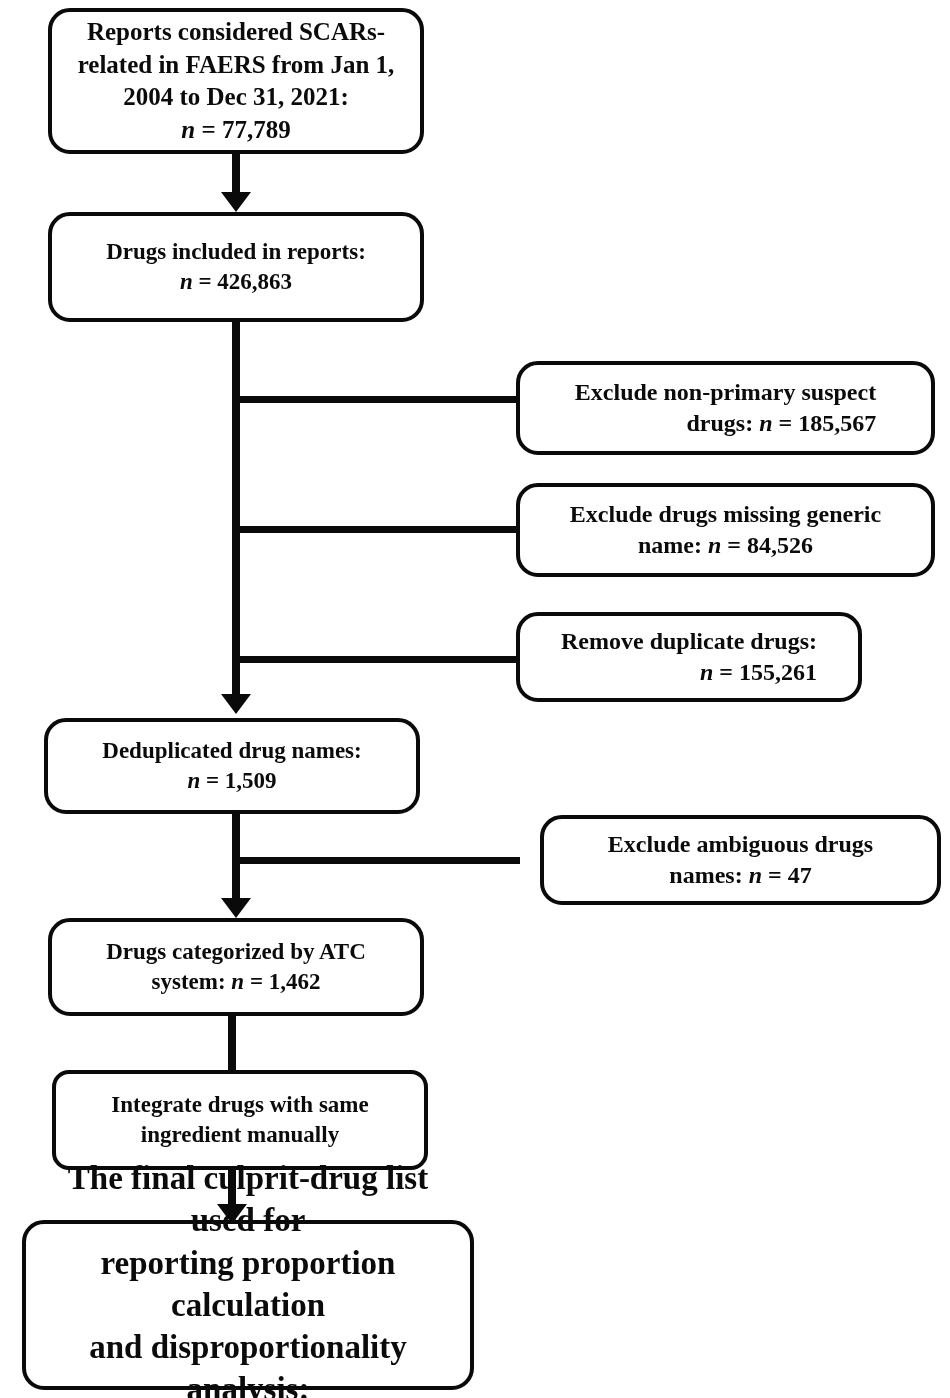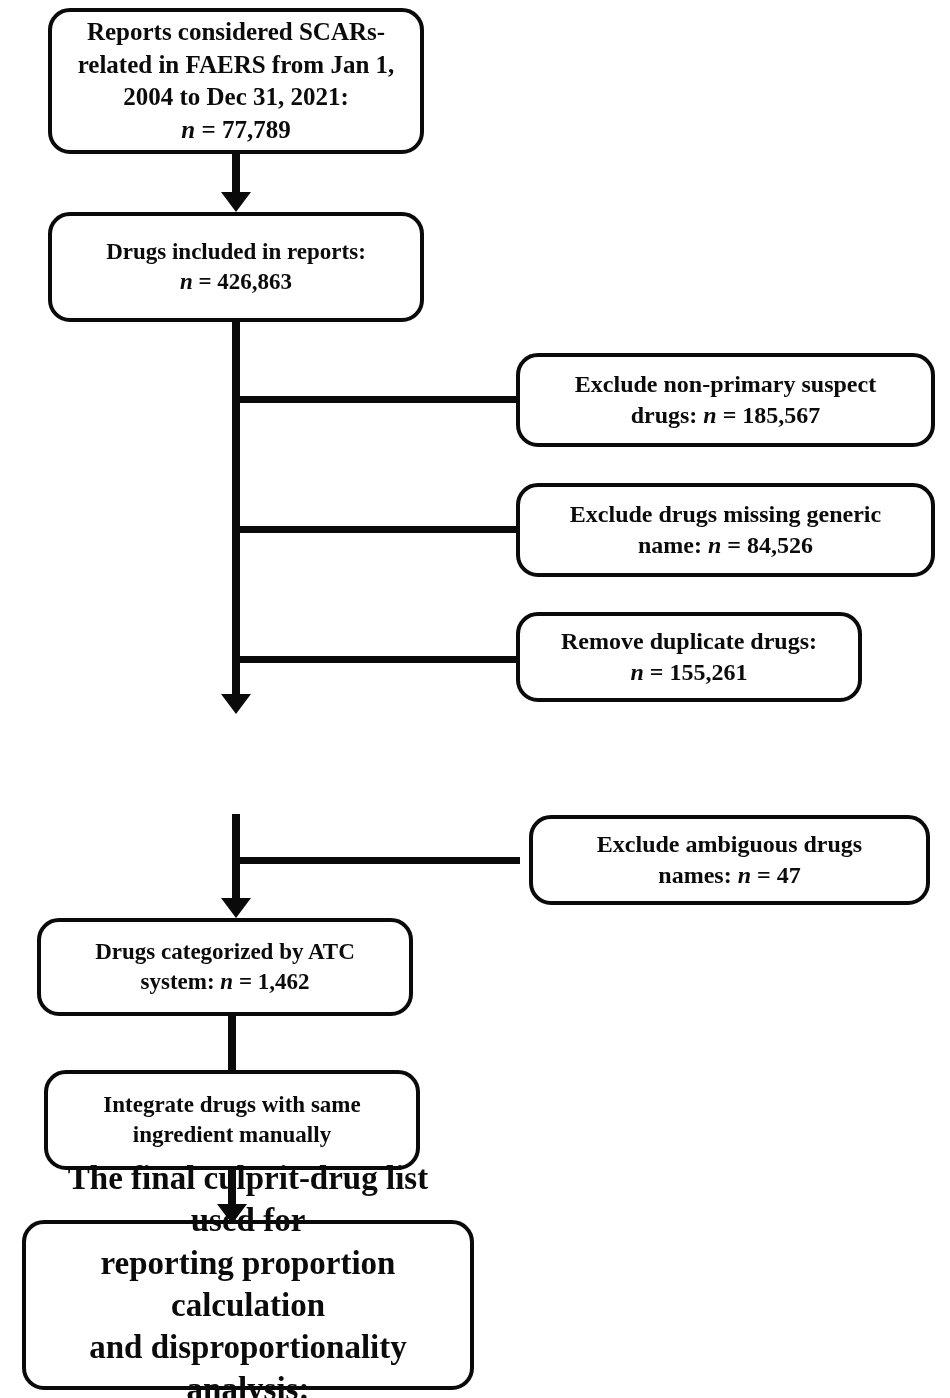--- a/index.html
+++ b/index.html
@@ -71,46 +71,49 @@
 <div id="flowchart">
 
   <div class="node n-big" style="left:48px; top:8px; width:376px; height:146px;">
     <span class="label">Reports considered SCARs-<br>related in FAERS from Jan 1,<br>2004 to Dec 31, 2021:<br><i>n</i> = 77,789</span>
   </div>
 
   <div class="node n-main" style="left:48px; top:212px; width:376px; height:110px;">
     <span class="label">Drugs included in reports:<br><i>n</i> = 426,863</span>
   </div>
 
+  <div class="node n-main" style="left:44px; top:718px; width:376px; height:96px;">
+    <span class="label">Deduplicated drug names:<br><i>n</i> = 1,509</span>
+  </div>
 
-  <div class="node n-main" style="left:37px; top:918px; width:376px; height:98px;">
+  <div class="node n-main" style="left:48px; top:918px; width:376px; height:98px;">
     <span class="label">Drugs categorized by ATC<br>system: <i>n</i> = 1,462</span>
   </div>
 
-  <div class="node n-main" style="left:44px; top:1070px; width:376px; height:100px;">
+  <div class="node n-main" style="left:52px; top:1070px; width:376px; height:100px;border-radius:17px;">
     <span class="label">Integrate drugs with same<br>ingredient manually</span>
   </div>
 
   <div class="node n-final" style="left:22px; top:1220px; width:452px; height:170px;">
     <span class="label">The final culprit-drug list used for<br>reporting proportion calculation<br>and disproportionality analysis:<br>n = 1,219</span>
   </div>
 
-  <div class="node n-side" style="left:516px; top:353px; width:419px; height:94px;">
+  <div class="node n-side" style="left:516px; top:361px; width:419px; height:94px;text-align:right;">
     <span class="label">Exclude non-primary suspect<br>drugs: <i>n</i> = 185,567</span>
   </div>
 
   <div class="node n-side" style="left:516px; top:483px; width:419px; height:94px;text-align:center;">
     <span class="label">Exclude drugs missing generic<br>name: <i>n</i> = 84,526</span>
   </div>
 
-  <div class="node n-side" style="left:516px; top:612px; width:346px; height:90px;">
+  <div class="node n-side" style="left:516px; top:612px; width:346px; height:90px;text-align:right;">
     <span class="label">Remove duplicate drugs:<br><i>n</i> = 155,261</span>
   </div>
 
-  <div class="node n-side" style="left:529px; top:815px; width:401px; height:90px;font-family:Liberation Serif, serif;">
+  <div class="node n-side" style="left:540px; top:815px; width:401px; height:90px;font-family:Liberation Serif, serif;">
     <span class="label">Exclude ambiguous drugs<br>names: <i>n</i> = 47</span>
   </div>
 
   <div class="vline" style="left:232px; top:154px; height:42px;"></div>
   <div class="arrowhead" style="left:221px; top:192px;"></div>
 
   <div class="vline" style="left:232px; top:322px; height:376px;"></div>
   <div class="arrowhead" style="left:221px; top:694px;"></div>
 
   <div class="hline" style="left:232px; top:396px; width:288px;"></div>

